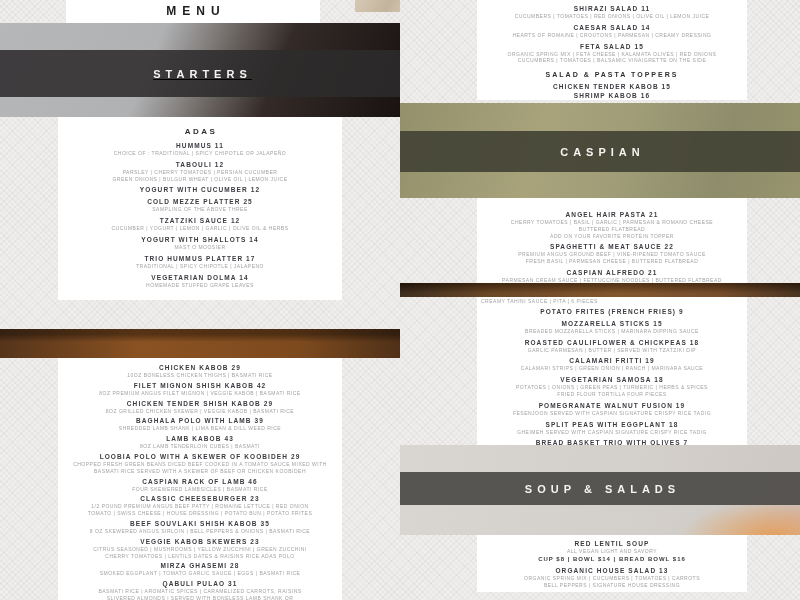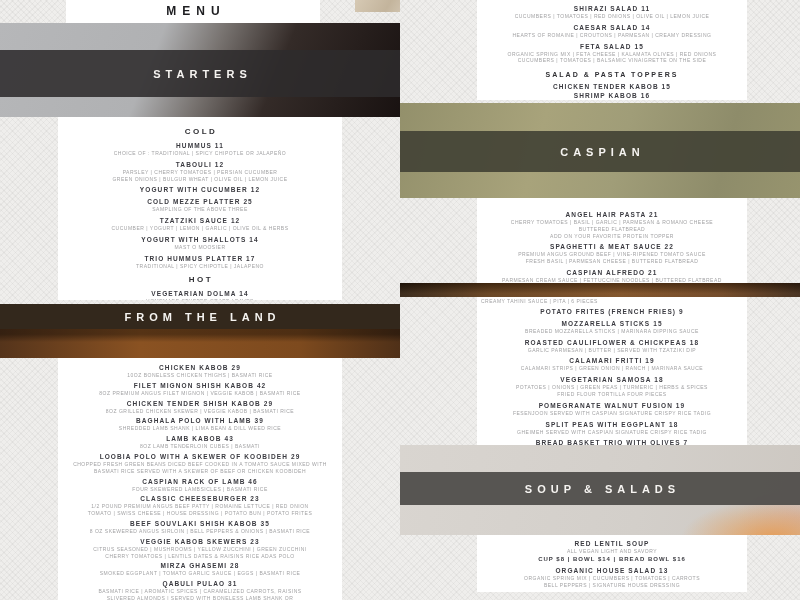--- a/index.html
+++ b/index.html
@@ -33,21 +33,21 @@
   .title-panel h1{margin:0;font-size:12px;letter-spacing:6px;font-weight:800;
     color:#1e1e21;text-align:center;line-height:23px;text-indent:6px;}
 
   
   .banner{position:relative;}
   .band{position:absolute;left:0;width:100%;display:flex;align-items:center;justify-content:center;}
   .band span{color:#f6f4f1;font-weight:800;font-size:11px;letter-spacing:5px;text-indent:5px;white-space:nowrap;}
 
   .banner.starters{height:94px;
     background:linear-gradient(112deg,#b6b7b9 0%,#b0b1b3 38%,#77726f 52%,#342b28 68%,#191211 100%);}
-  .banner.starters .band{top:27px;height:47px;background:rgba(46,43,44,.88);}
+  .banner.starters .band{top:27px;height:47px;background:rgba(46,43,44,.88);text-decoration:underline;}
 
   .banner.land{height:58px;background:transparent;}
   .banner.land .band{top:4px;height:25px;background:#33281c;}
   .banner.land .photo-strip{position:absolute;top:29px;left:0;width:100%;height:29px;
     background:
       linear-gradient(180deg, rgba(0,0,0,.38) 0 18%, rgba(0,0,0,0) 45%),
       linear-gradient(90deg,#55341b,#8a5222 35%,#7d4a1e 75%,#4f3018 100%);}
 
   .banner.pastas{height:98px;}
   .banner.pastas .photo{position:absolute;top:3px;left:0;width:100%;height:95px;
@@ -111,21 +111,21 @@
     </div>
 
     <section class="banner starters">
       <div class="band">
         <span>STARTERS</span>
       </div>
     </section>
 
     <section class="cold-hot">
       <div class="sheet">
-        <h2 class="sec-heading">COLD</h2>
+        <h2 class="sec-heading">ADAS</h2>
         <div>
             <div class="mi">
               <div class="mt">HUMMUS 11</div>
               <div class="md">CHOICE OF : TRADITIONAL | SPICY CHIPOTLE OR JALAPEÑO</div>
             </div>
             <div class="mi">
               <div class="mt">TABOULI 12</div>
               <div class="md">PARSLEY | CHERRY TOMATOES | PERSIAN CUCUMBER</div>
               <div class="md">GREEN ONIONS | BULGUR WHEAT | OLIVE OIL | LEMON JUICE</div>
             </div>
@@ -142,34 +142,30 @@
             </div>
             <div class="mi">
               <div class="mt">YOGURT WITH SHALLOTS 14</div>
               <div class="md">MAST O MOOSIER</div>
             </div>
             <div class="mi">
               <div class="mt">TRIO HUMMUS  PLATTER 17</div>
               <div class="md">TRADITIONAL | SPICY CHIPOTLE | JALAPENO</div>
             </div>
           </div>
-        <h2 class="sec-heading">HOT</h2>
         <div>
             <div class="mi">
               <div class="mt">VEGETARIAN DOLMA 14</div>
               <div class="md">HOMEMADE STUFFED GRAPE LEAVES</div>
             </div>
           </div>
       </div>
     </section>
 
     <section class="banner land">
-      <div class="band">
-        <span>FROM THE LAND</span>
-      </div>
       <div class="photo-strip"></div>
     </section>
 
     <section class="land-list">
       <div class="sheet">
         <div>
             <div class="mi">
               <div class="mt">CHICKEN KABOB 29</div>
               <div class="md">10OZ BONELESS CHICKEN THIGHS | BASMATI RICE</div>
             </div>

